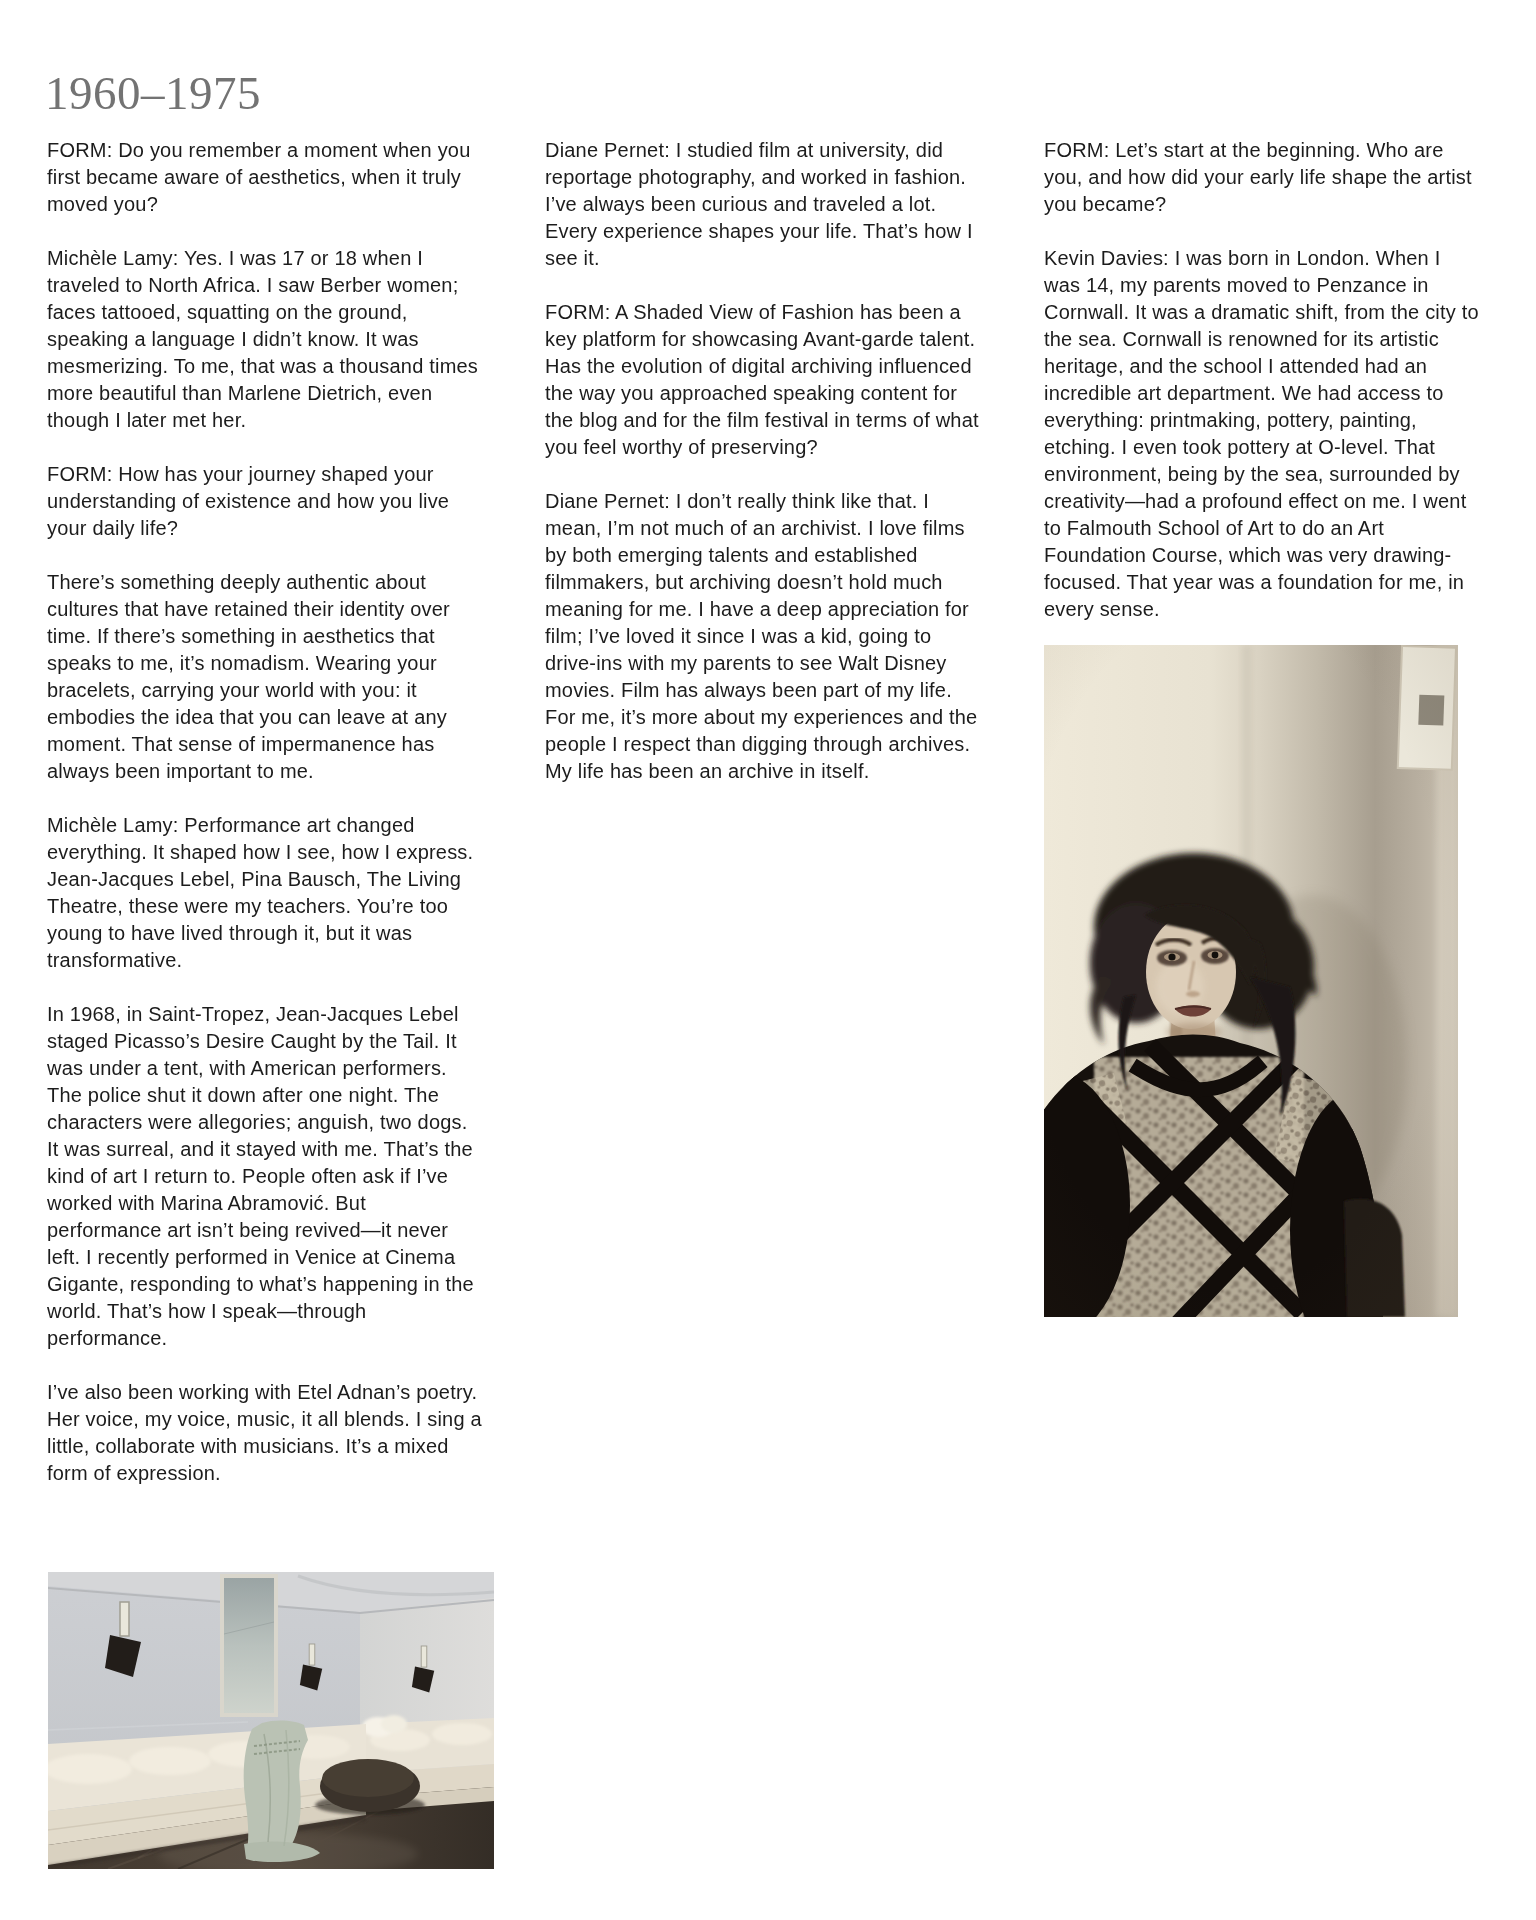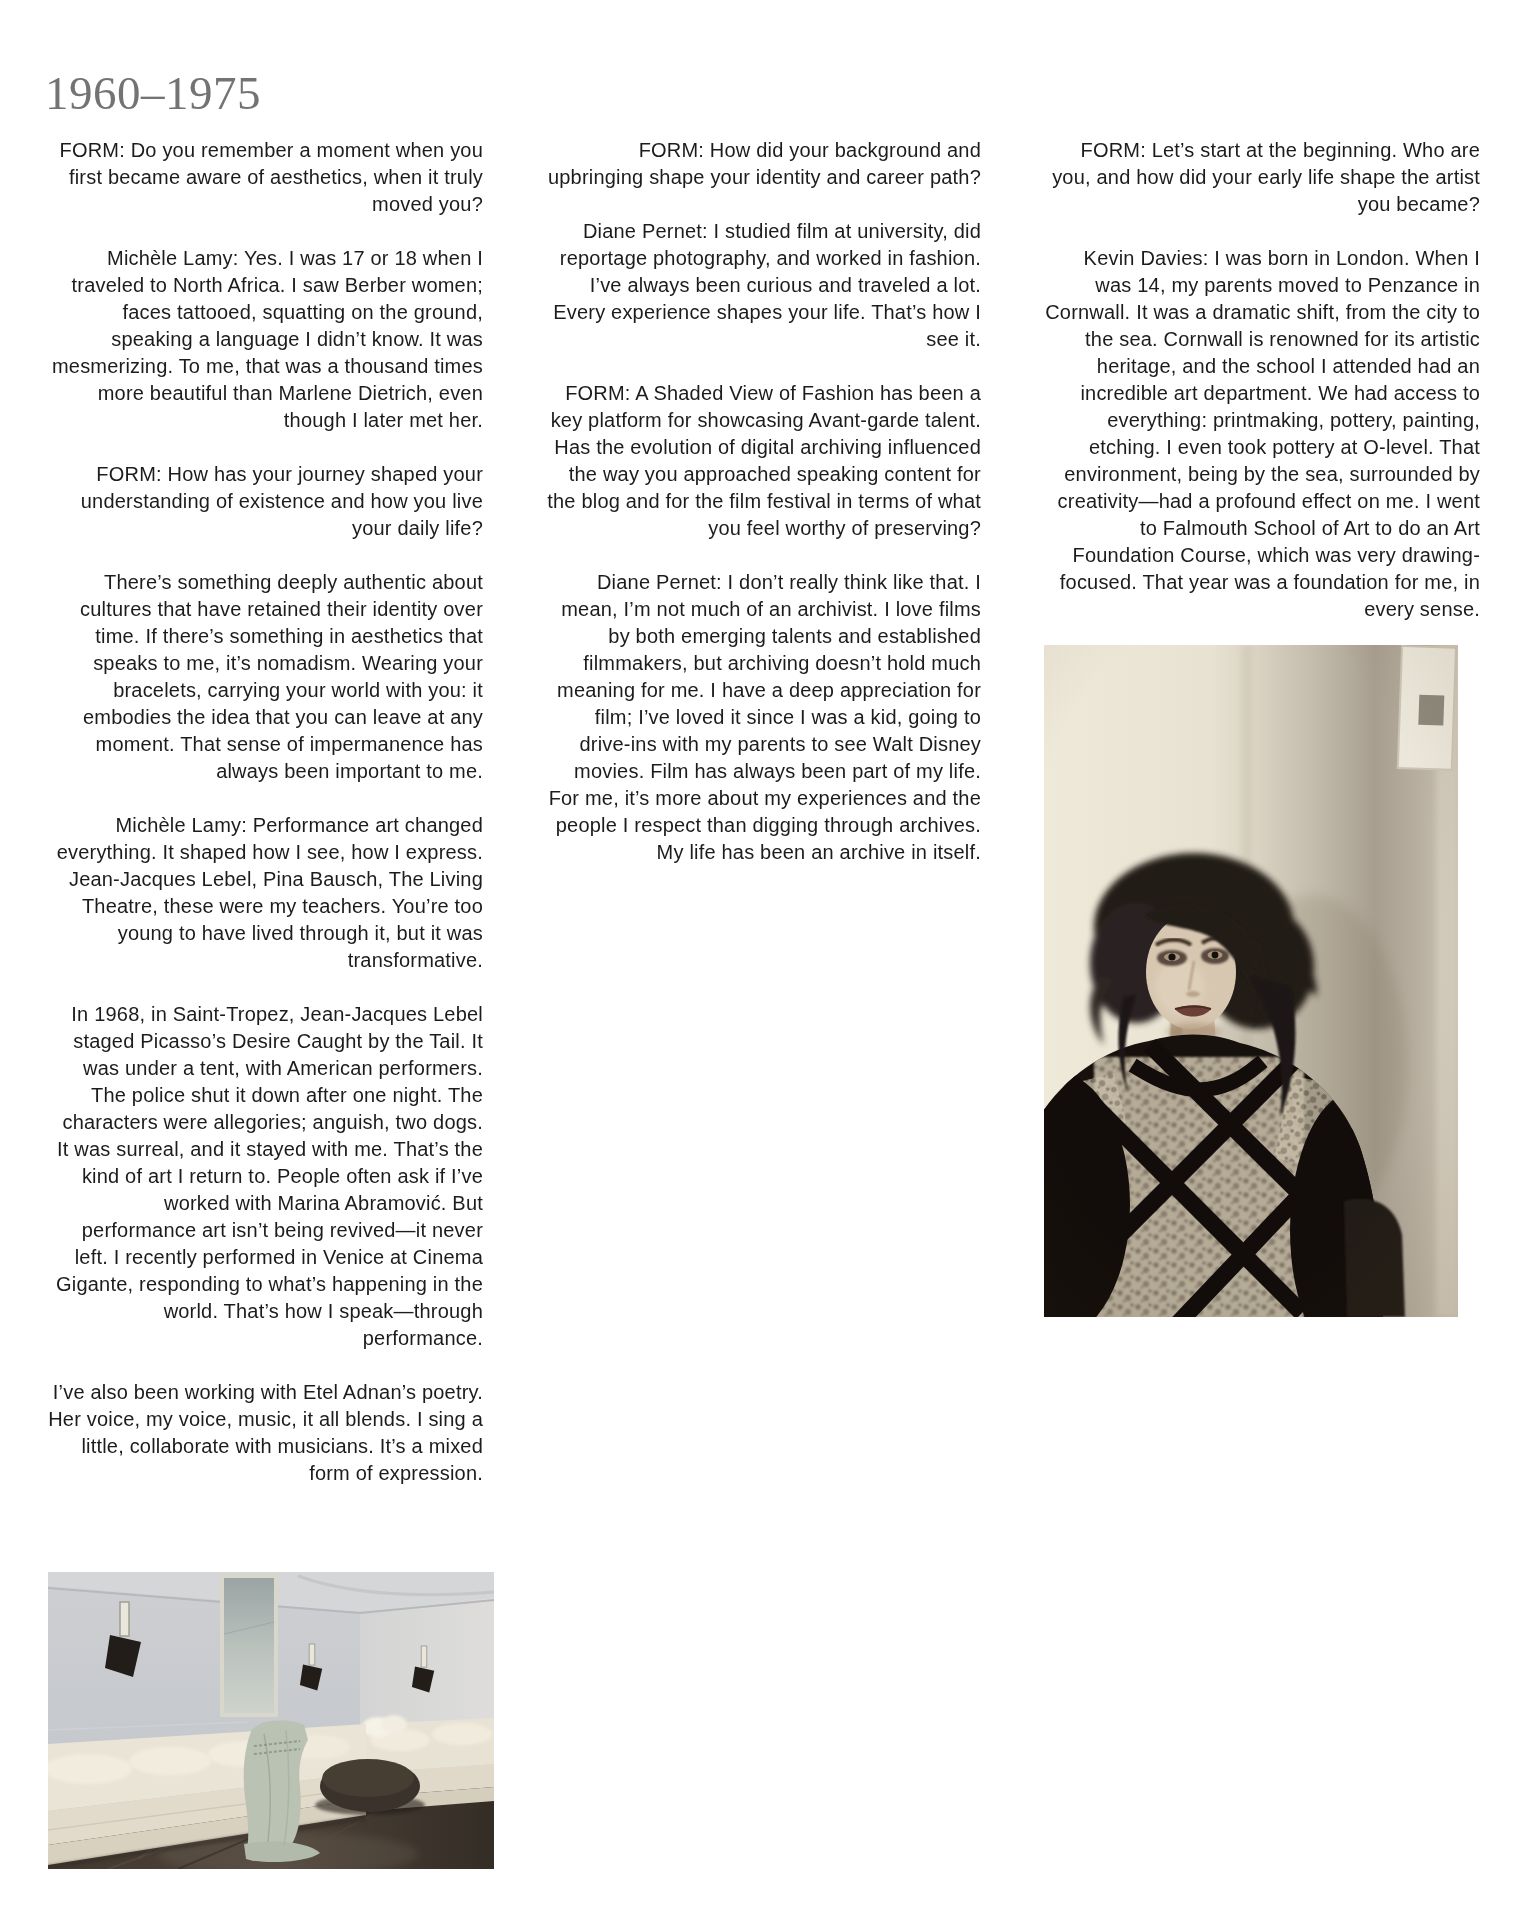--- a/index.html
+++ b/index.html
@@ -32,21 +32,21 @@
     color: #737373;
   }
   .col {
     position: absolute;
     top: 137px;
     width: 436px;
     font-size: 20px;
     line-height: 27px;
     letter-spacing: 0.2px;
   }
-  .col p { margin: 0 0 27px 0; text-align: right; }
+  .col p { margin: 0 0 27px 0; }
   .col-1 { left: 47px; }
   .col-2 { left: 545px; }
   .col-3 { left: 1044px; }
   figure.photo {
     margin: 0;
     position: absolute;
     overflow: hidden;
   }
   .photo-living {
     left: 48px;
@@ -73,21 +73,20 @@
     <p>FORM: Do you remember a moment when you first became aware of aesthetics, when it truly moved you?</p>
     <p>Michèle Lamy: Yes. I was 17 or 18 when I traveled to North Africa. I saw Berber women; faces tattooed, squatting on the ground, speaking a language I didn’t know. It was mesmerizing. To me, that was a thousand times more beautiful than Marlene Dietrich, even though I later met her.</p>
     <p>FORM: How has your journey shaped your understanding of existence and how you live your daily life?</p>
     <p>There’s something deeply authentic about cultures that have retained their identity over time. If there’s something in aesthetics that speaks to me, it’s nomadism. Wearing your bracelets, carrying your world with you: it embodies the idea that you can leave at any moment. That sense of impermanence has always been important to me.</p>
     <p>Michèle Lamy: Performance art changed everything. It shaped how I see, how I express. Jean-Jacques Lebel, Pina Bausch, The Living Theatre, these were my teachers. You’re too young to have lived through it, but it was transformative.</p>
     <p>In 1968, in Saint-Tropez, Jean-Jacques Lebel staged Picasso’s Desire Caught by the Tail. It was under a tent, with American performers. The police shut it down after one night. The characters were allegories; anguish, two dogs. It was surreal, and it stayed with me. That’s the kind of art I return to. People often ask if I’ve worked with Marina Abramović. But performance art isn’t being revived—it never left. I recently performed in Venice at Cinema Gigante, responding to what’s happening in the world. That’s how I speak—through performance.</p>
     <p>I’ve also been working with Etel Adnan’s poetry. Her voice, my voice, music, it all blends. I sing a little, collaborate with musicians. It’s a mixed form of expression.</p>
   </section>
 
   <section class="col col-2">
-    <p>FORM: How did your background and upbringing shape your identity and career path?</p>
     <p>Diane Pernet: I studied film at university, did reportage photography, and worked in fashion. I’ve always been curious and traveled a lot. Every experience shapes your life. That’s how I see it.</p>
     <p>FORM: A Shaded View of Fashion has been a key platform for showcasing Avant-garde talent. Has the evolution of digital archiving influenced the way you approached speaking content for the blog and for the film festival in terms of what you feel worthy of preserving?</p>
     <p>Diane Pernet: I don’t really think like that. I mean, I’m not much of an archivist. I love films by both emerging talents and established filmmakers, but archiving doesn’t hold much meaning for me. I have a deep appreciation for film; I’ve loved it since I was a kid, going to drive-ins with my parents to see Walt Disney movies. Film has always been part of my life. For me, it’s more about my experiences and the people I respect than digging through archives. My life has been an archive in itself.</p>
   </section>
 
   <section class="col col-3">
     <p>FORM: Let’s start at the beginning. Who are you, and how did your early life shape the artist you became?</p>
     <p>Kevin Davies: I was born in London. When I was 14, my parents moved to Penzance in Cornwall. It was a dramatic shift, from the city to the sea. Cornwall is renowned for its artistic heritage, and the school I attended had an incredible art department. We had access to everything: printmaking, pottery, painting, etching. I even took pottery at O-level. That environment, being by the sea, surrounded by creativity—had a profound effect on me. I went to Falmouth School of Art to do an Art Foundation Course, which was very drawing-focused. That year was a foundation for me, in every sense.</p>
   </section>
 

